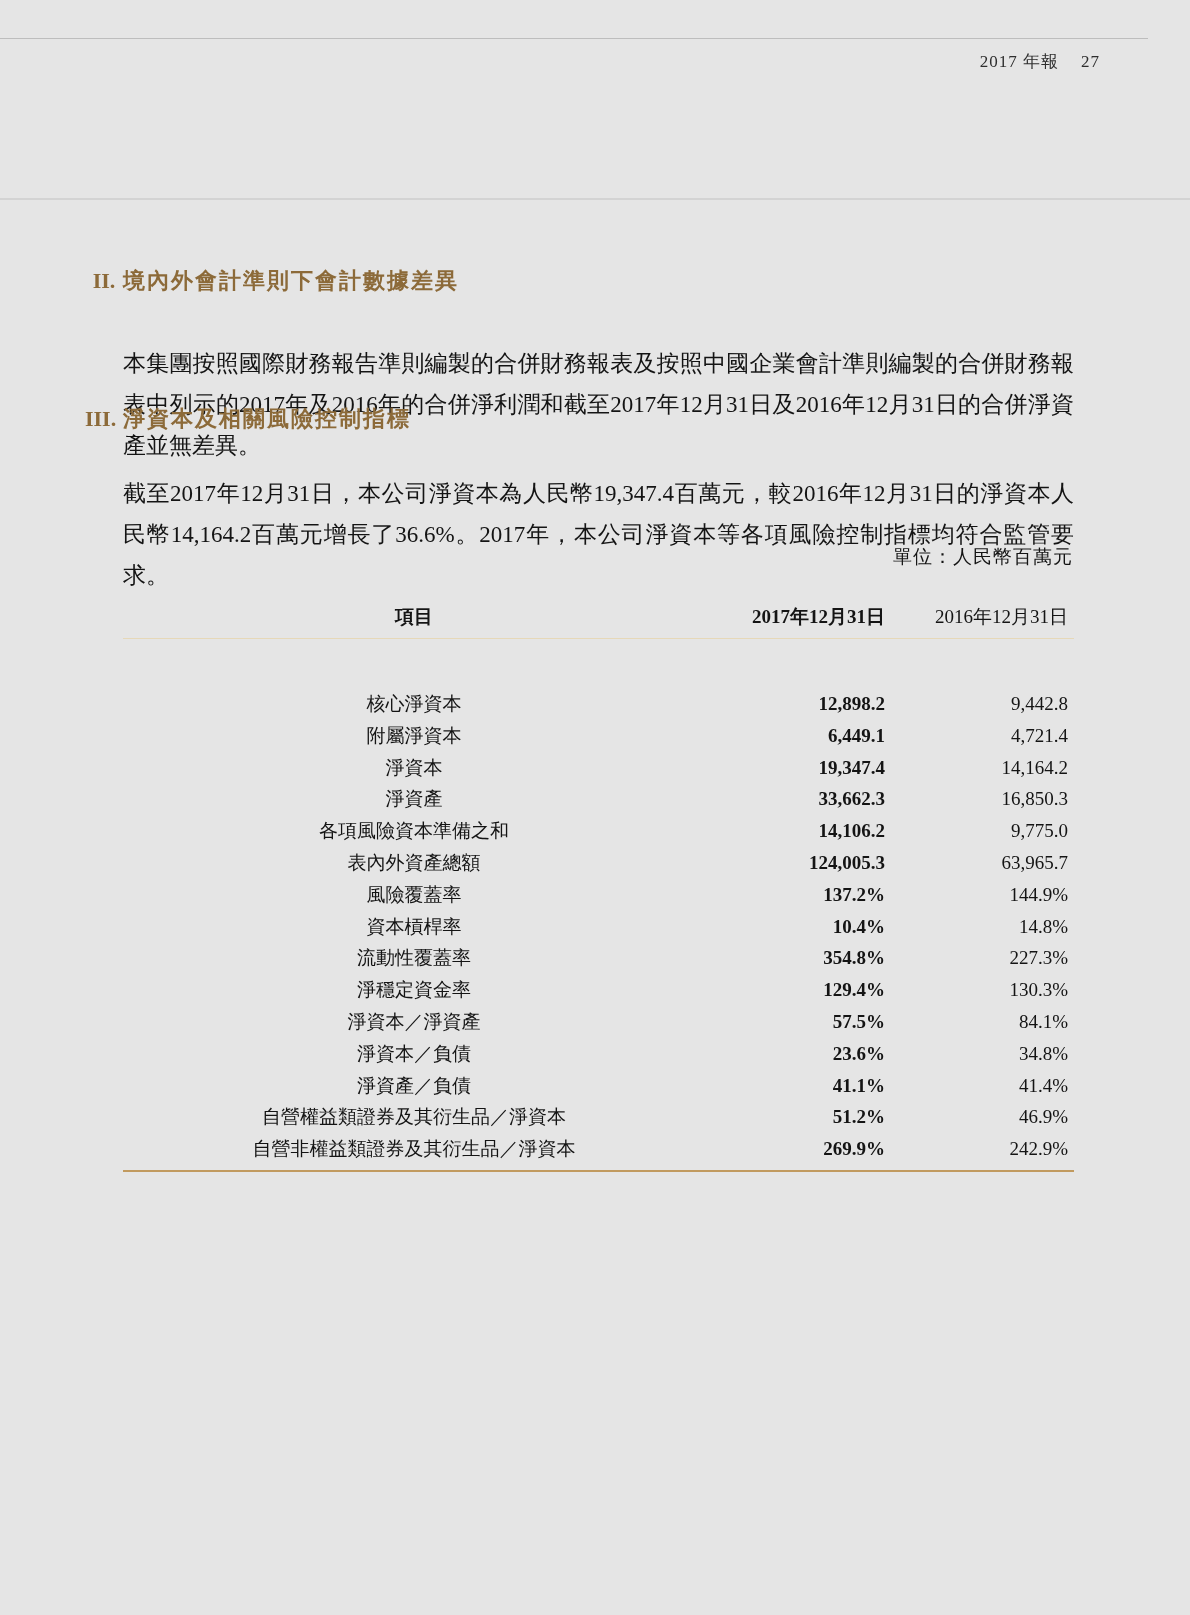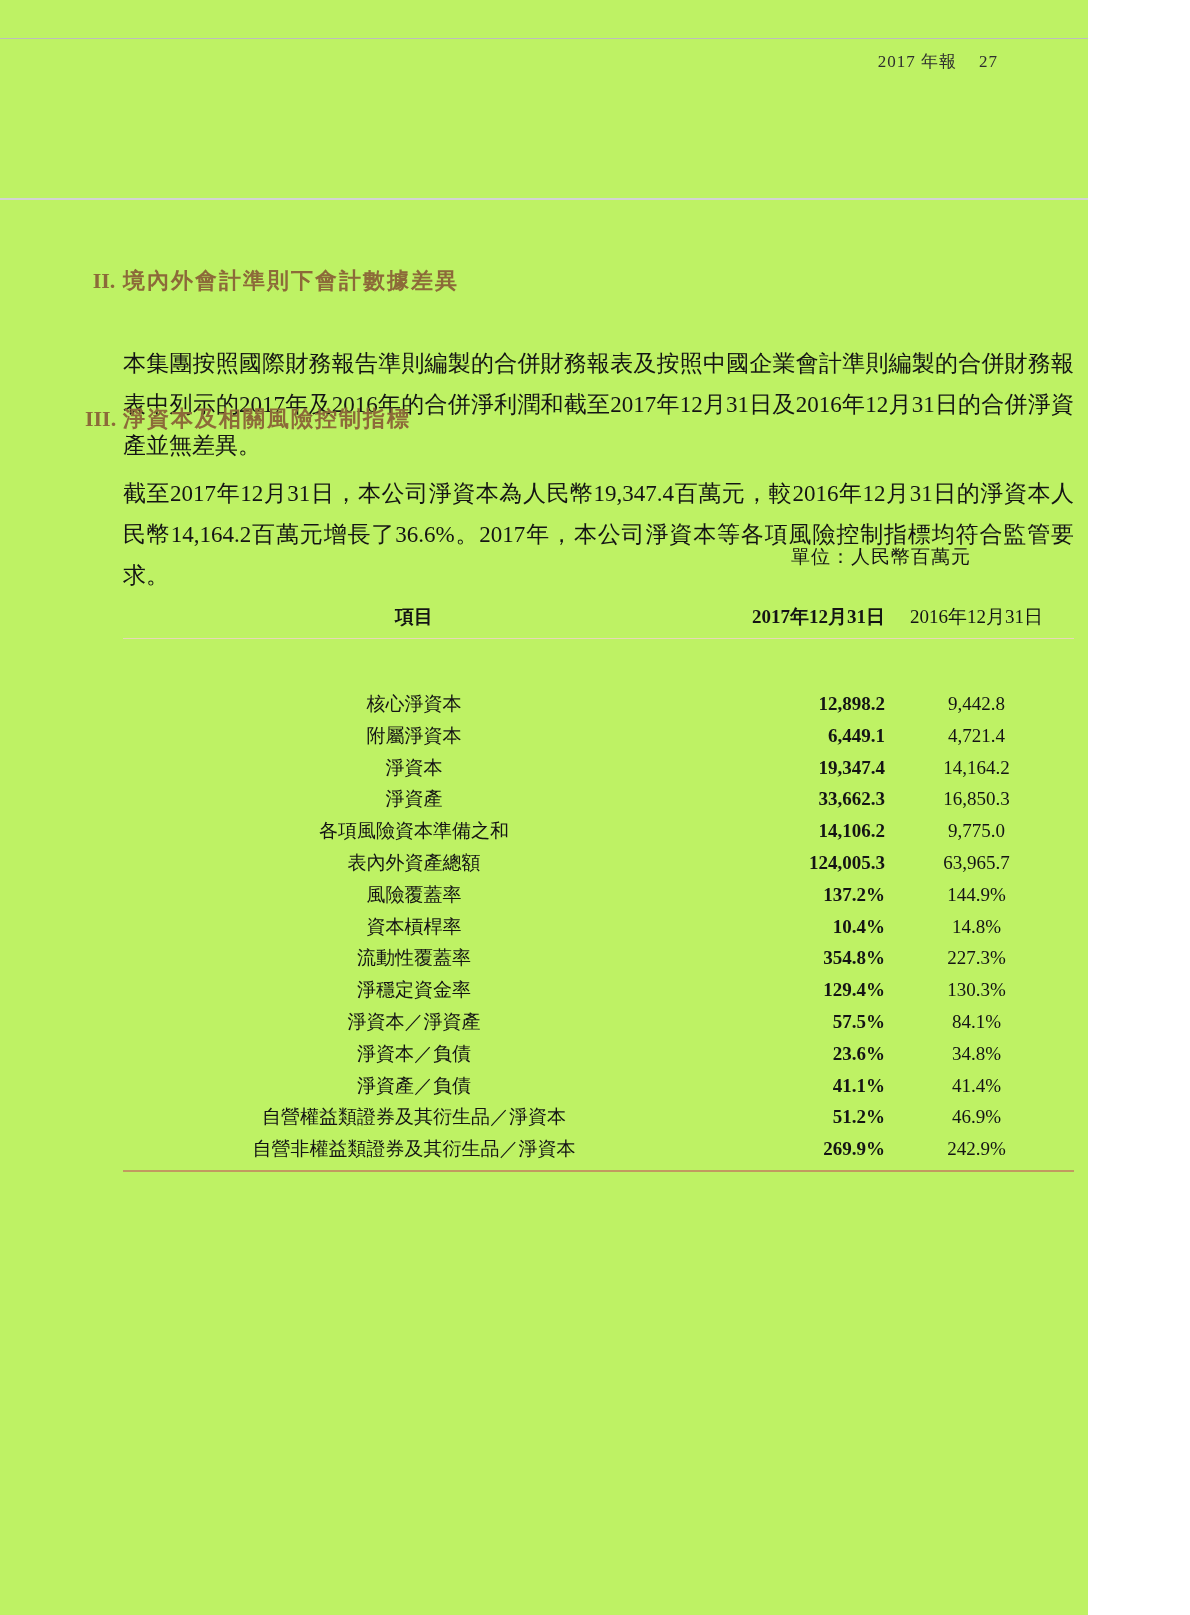--- a/index.html
+++ b/index.html
@@ -1,19 +1,19 @@
 <!DOCTYPE html>
 <html><head>
 <meta charset="utf-8">
 <style>
   html,body{margin:0;padding:0;background:#fff;}
   .page{
     position:relative;
-    width:1088px;height:1615px;
-    background:#bef264;
+    width:1190px;height:1615px;
+    background:#e5e5e5;
     font-family:"Liberation Serif","DejaVu Serif",serif;
     color:#1c1c1c;
     overflow:hidden;
   }
   
   .top-rule{
     position:absolute;top:38px;left:0;width:1148px;height:1px;
     background:#bdbdbd;
   }
   .running-header{
@@ -53,21 +53,21 @@
   }
   
   .fin-table{
     position:absolute;top:604px;left:123px;width:951px;
     font-size:19px;color:#141414;
   }
   .t-row{display:flex;align-items:baseline;}
   .t-head{height:30px;font-size:19px;}
   .c-item{flex:1 1 auto;text-align:center;}
   .c-2017{flex:0 0 180px;text-align:right;}
-  .c-2016{flex:0 0 189px;text-align:center;padding-right:6px;box-sizing:border-box;}
+  .c-2016{flex:0 0 189px;text-align:right;padding-right:6px;box-sizing:border-box;}
   .t-head .c-item,.t-head .c-2017{font-weight:bold;}
   .head-rule{height:1px;background:#e6d8b8;margin-top:4px;}
   .rows-spacer{height:52px;}
   .t-body .t-row{height:31.8px;}
   .t-body .c-2017{font-weight:bold;}
   .bottom-rule{height:2px;background:#c19a5f;margin-top:2px;}
 </style>
 </head>
 <body>
 

